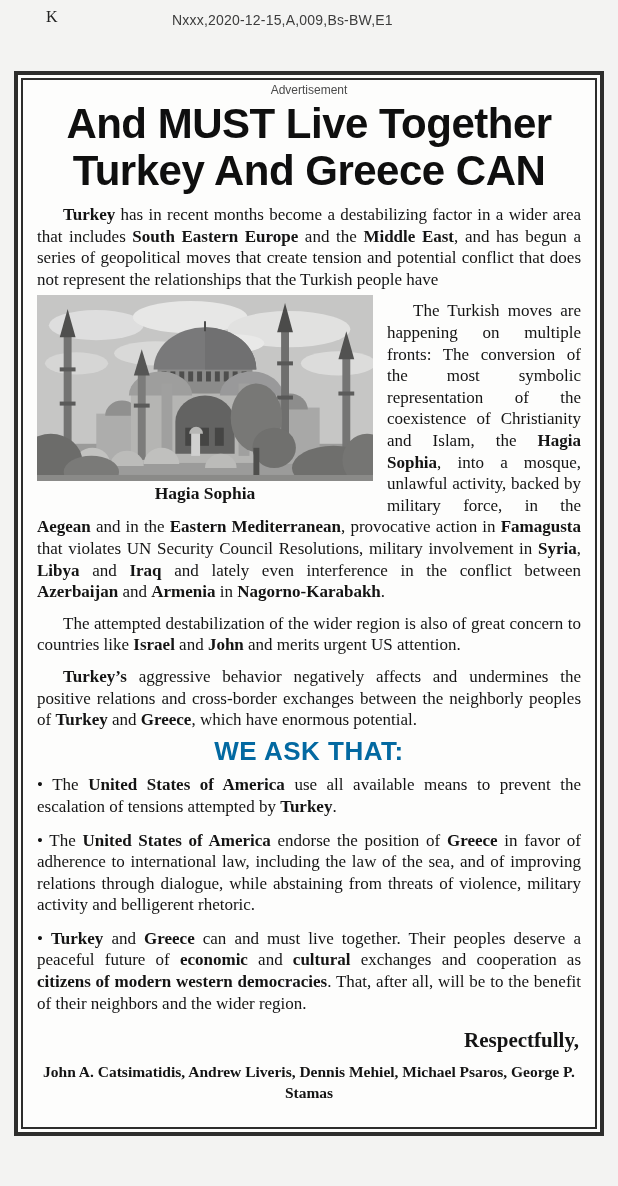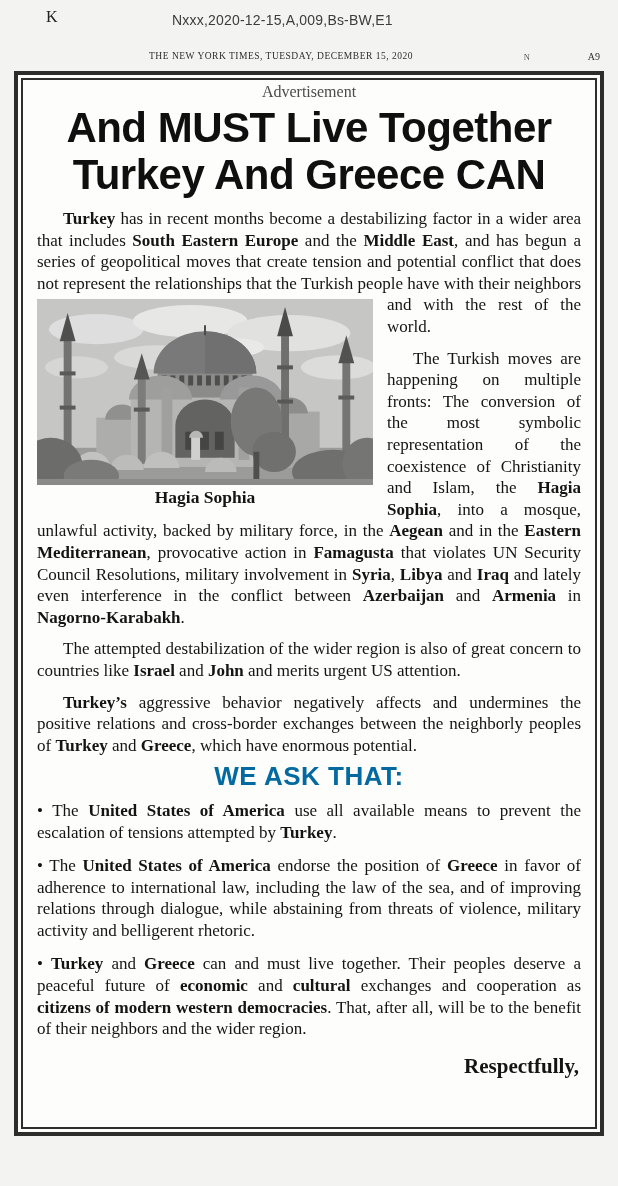--- a/index.html
+++ b/index.html
@@ -22,22 +22,22 @@
   .mast-page{ position:absolute; right:18px; top:0; font-size:10px; color:#2e2e2e; }
   
   .ad-outer{
     position:absolute; left:14px; top:71px; width:590px; height:1065px;
     border:4px solid #2d2d2c; background:#fdfdfc; padding:3px;
   }
   .ad-inner{
     border:2px solid #2d2d2c; height:100%; overflow:hidden;
     padding:3px 14px 8px 14px; background:#fdfdfc;
   }
-  .ad-label{ text-align:center; font-family:Liberation Serif, serif;
-    font-size:16px; color:#4b4b4b; margin-bottom:3px; }
+  .ad-label{ text-align:center; font-family:Liberation Sans, sans-serif;
+    font-size:12px; color:#4b4b4b; margin-bottom:3px; }
   .headline{ text-align:center; font-family:"Liberation Sans", sans-serif;
     font-weight:bold; font-size:42px; line-height:1.12; letter-spacing:-.5px;
     color:#0f0f0f; margin:2px 0 10px 0; }
   .headline span{ display:block; }
   
   .body-copy{ font-size:17px; line-height:21.6px; text-align:justify; color:#141414; }
   .para{ margin-top:10px; }
   .para.indent{ text-indent:26px; }
   .para.bullet{ margin-top:12px; text-indent:0; }
   .body-copy b{ font-weight:bold; }
@@ -54,25 +54,20 @@
     text-align-last:center; }
 </style>
 </head>
 <body>
 
 <div class="page">
 
   <div class="hdr">
     <span class="press-mark">K</span>
     <span class="slug">Nxxx,2020-12-15,A,009,Bs-BW,E1</span>
-    <div class="mastrow">
-      <span class="mast-title">THE NEW YORK TIMES, TUESDAY, DECEMBER 15, 2020</span>
-      <span class="mast-ed">N</span>
-      <span class="mast-page">A9</span>
-    </div>
   </div>
 
   <section class="ad-outer">
     <div class="ad-inner">
 
       <div class="ad-label">Advertisement</div>
 
       <h1 class="headline">
         <span>And MUST Live Together</span>
         <span>Turkey And Greece CAN</span>
@@ -141,35 +136,36 @@
             <ellipse cx="222" cy="122" rx="26" ry="34" fill="#787876"></ellipse>
             <ellipse cx="240" cy="152" rx="22" ry="20" fill="#70706e"></ellipse>
             <rect x="219" y="152" width="6" height="33" fill="#4f4f4d"></rect>
             <ellipse cx="14" cy="166" rx="32" ry="28" fill="#6c6c6a"></ellipse>
             <ellipse cx="55" cy="176" rx="28" ry="16" fill="#7a7a78"></ellipse>
             <ellipse cx="300" cy="172" rx="42" ry="22" fill="#6f6f6d"></ellipse>
             <ellipse cx="334" cy="164" rx="25" ry="26" fill="#757573"></ellipse>
             <rect x="0" y="179" width="340" height="6" fill="#8a8a88"></rect>
           </svg>
               <span class="caption">Hagia Sophia</span>
-            </span><span> with their neighbors and with the rest of the world.</span></p>
+            </span></p>
 
         <p class="para indent"><span>The Turkish moves are happening on multiple fronts: The conversion of the most symbolic representation of the coexistence of Christianity and Islam, the <b>Hagia Sophia</b>, into a mosque, unlawful activity, backed by military force, in the <b>Aegean</b> and in the <b>Eastern Mediterranean</b>, provocative action in <b>Famagusta</b> that violates UN Security Council Resolutions, military involvement in <b>Syria</b>, <b>Libya</b> and <b>Iraq</b> and lately even interference in the conflict between <b>Azerbaijan</b> and <b>Armenia</b> in <b>Nagorno-Karabakh</b>.</span></p>
 
         <p class="para indent"><span>The attempted destabilization of the wider region is also of great concern to countries like <b>Israel</b> and <b>John</b> and merits urgent US attention.</span></p>
 
         <p class="para indent"><span><b>Turkey’s</b> aggressive behavior negatively affects and undermines the positive relations and cross-border exchanges between the neighborly peoples of <b>Turkey</b> and <b>Greece</b>, which have enormous potential.</span></p>
 
         <h2 class="ask">WE ASK THAT:</h2>
 
         <p class="para bullet"><span>• The <b>United States of America</b> use all available means to prevent the escalation of tensions attempted by <b>Turkey</b>.</span></p>
 
         <p class="para bullet"><span>• The <b>United States of America</b> endorse the position of <b>Greece</b> in favor of adherence to international law, including the law of the sea, and of improving relations through dialogue, while abstaining from threats of violence, military activity and belligerent rhetoric.</span></p>
 
         <p class="para bullet"><span>• <b>Turkey</b> and <b>Greece</b> can and must live together. Their peoples deserve a peaceful future of <b>economic</b> and <b>cultural</b> exchanges and cooperation as <b>citizens of modern western democracies</b>. That, after all, will be to the benefit of their neighbors and the wider region.</span></p>
 
         <p class="respect">Respectfully,</p>
 
+        <p class="signatories">John A. Catsimatidis,  Andrew Liveris, Dennis Mehiel, Michael Psaros,  George P. Stamas</p>
 
       </div>
     </div>
   </section>
 </div>
 
 </body></html>

